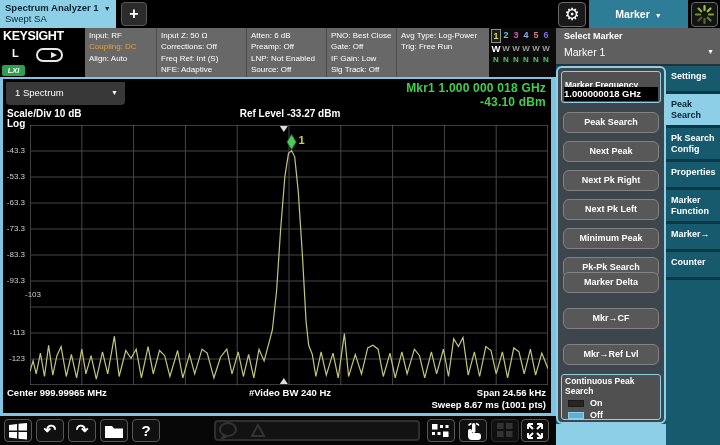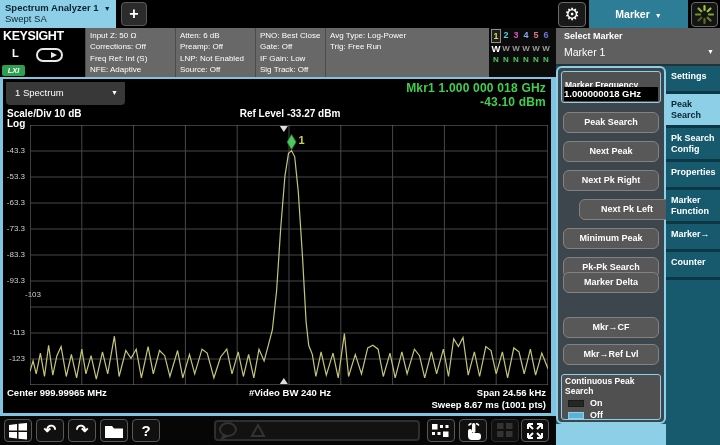--- a/index.html
+++ b/index.html
@@ -116,20 +116,25 @@
     </div>
   </div>
 
   <div class="sysbar-left">
     <div class="brand">KEYSIGHT</div>
     <div class="lkey">L</div>
     <div class="sweep-icon"></div>
     <div class="lxi">LXI</div>
   </div>
   <div class="syscols">
+    <div class="syscol c1">
+      <div>Input: RF</div>
+      <div class="amber">Coupling: DC</div>
+      <div>Align: Auto</div>
+    </div>
     <div class="syscol c2">
       <div>Input Z: 50 Ω</div>
       <div>Corrections: Off</div>
       <div>Freq Ref: Int (S)</div>
       <div>NFE: Adaptive</div>
     </div>
     <div class="syscol c3">
       <div>Atten: 6 dB</div>
       <div>Preamp: Off</div>
       <div>LNP: Not Enabled</div>
@@ -242,25 +247,25 @@
       <div class="dd">▼</div>
     </div>
     <div class="menu-col">
       <div class="freq-group">
         <div class="lab">Marker Frequency</div>
         <div class="val">1.000000018 GHz</div>
       </div>
       <div class="mbtn" style="top:44px;">Peak Search</div>
       <div class="mbtn" style="top:73px;">Next Peak</div>
       <div class="mbtn" style="top:102px;">Next Pk Right</div>
-      <div class="mbtn" style="top:131px;margin-left:16px;">Next Pk Left</div>
+      <div class="mbtn" style="top:131px;">Next Pk Left</div>
       <div class="mbtn" style="top:160px;">Minimum Peak</div>
       <div class="mbtn" style="top:189px;">Pk-Pk Search</div>
       <div class="mbtn" style="top:204px;">Marker Delta</div>
-      <div class="mbtn" style="top:249px;">Mkr→CF</div>
+      <div class="mbtn" style="top:240px;">Mkr→CF</div>
       <div class="mbtn" style="top:276px;">Mkr→Ref Lvl</div>
       <div class="cps-group">
         <div class="lab">Continuous Peak Search</div>
         <div class="cps-row">
             <span class="cps-swatch sw-on"></span>
             <span>On</span>
           </div>
         <div class="cps-row">
             <span class="cps-swatch sw-off"></span>
             <span>Off</span>

